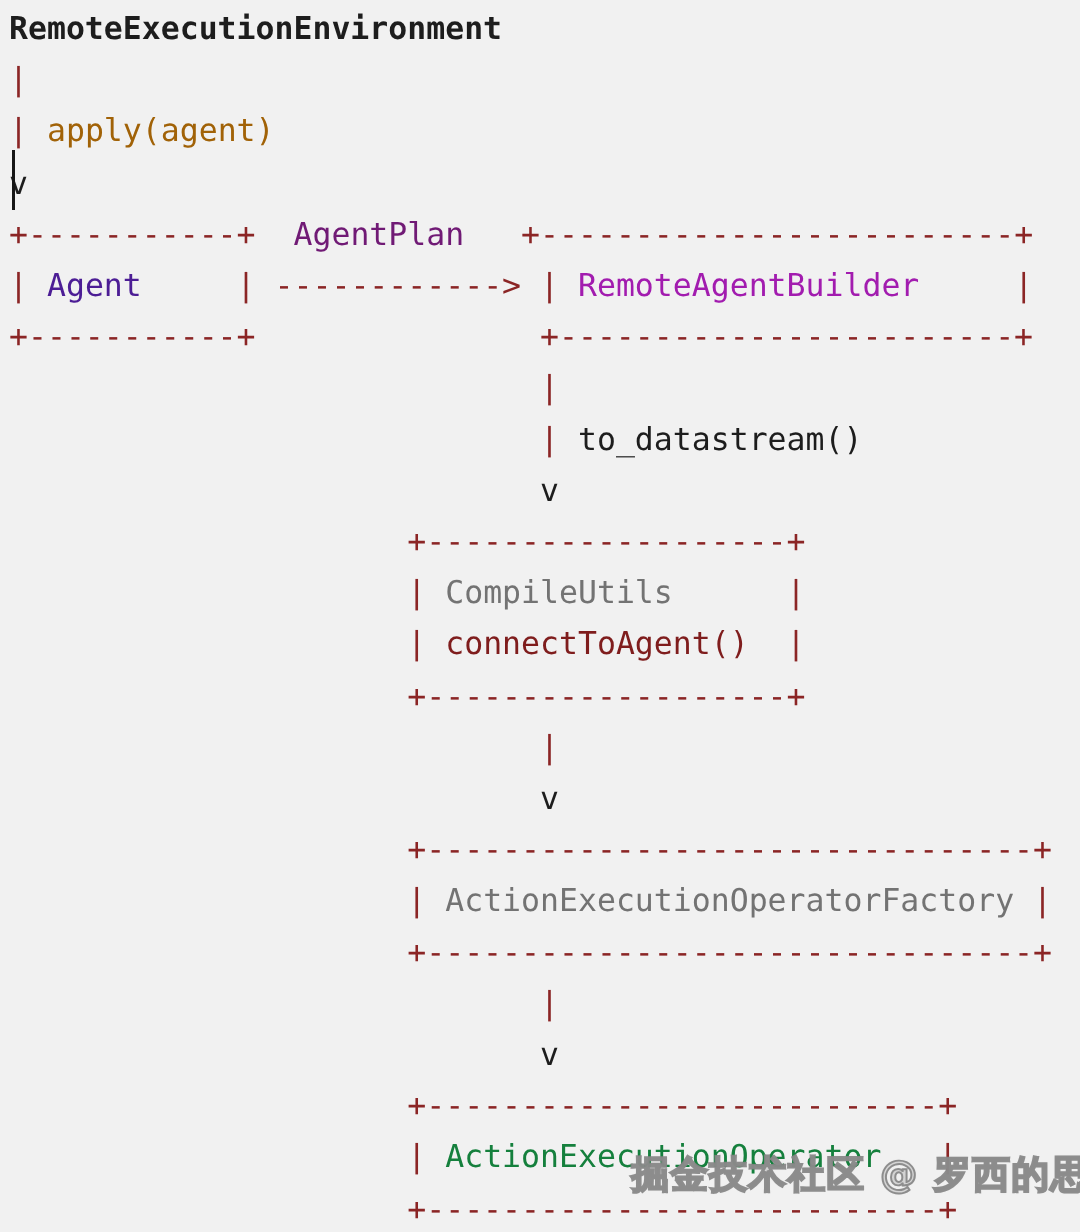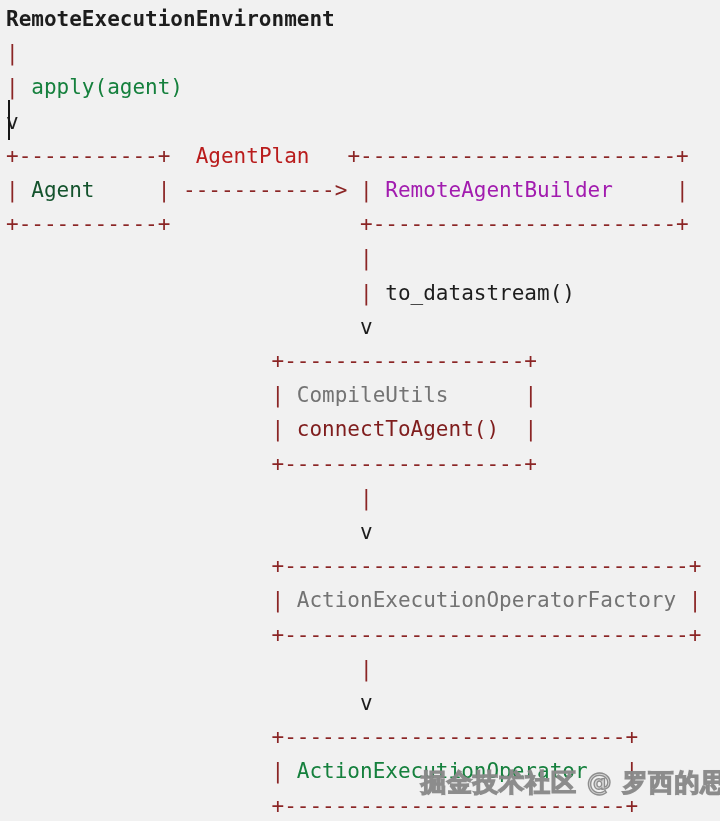--- a/index.html
+++ b/index.html
@@ -43,24 +43,24 @@
     -webkit-text-stroke: 1.3px rgba(132,132,132,0.9);
     text-shadow: 0 0 1px rgba(120,120,120,0.55);
     z-index: 5;
   }
 </style>
 </head>
 <body style="background: rgb(241, 241, 241);">
 
 <pre class="ascii"><span style="color: rgb(29, 29, 29); font-weight: bold;">RemoteExecutionEnvironment</span>
 <span style="color: rgb(139, 37, 37);">|</span>
-<span style="color: rgb(139, 37, 37);">|</span><span style="color: #15803d;"> apply(agent)</span>
+<span style="color: rgb(139, 37, 37);">|</span><span style="color: #a16207;"> apply(agent)</span>
 <span style="color: rgb(29, 29, 29);">v</span>
-<span style="color: rgb(139, 37, 37);">+-----------+</span><span style="color: #b91c1c;">  AgentPlan</span><span style="color: rgb(139, 37, 37);">   +-------------------------+</span>
-<span style="color: rgb(139, 37, 37);">|</span><span style="color: #14532d;"> Agent     </span><span style="color: rgb(139, 37, 37);">| ------------&gt; |</span><span style="color: #a21caf;"> RemoteAgentBuilder     </span><span style="color: rgb(139, 37, 37);">|</span>
+<span style="color: rgb(139, 37, 37);">+-----------+</span><span style="color: #701a75;">  AgentPlan</span><span style="color: rgb(139, 37, 37);">   +-------------------------+</span>
+<span style="color: rgb(139, 37, 37);">|</span><span style="color: #4c1d95;"> Agent     </span><span style="color: rgb(139, 37, 37);">| ------------&gt; |</span><span style="color: #a21caf;"> RemoteAgentBuilder     </span><span style="color: rgb(139, 37, 37);">|</span>
 <span style="color: rgb(139, 37, 37);">+-----------+               +------------------------+</span>
 <span style="color: rgb(139, 37, 37);">                            |</span>
 <span style="color: rgb(139, 37, 37);">                            |</span><span style="color: rgb(29, 29, 29);"> to_datastream()</span>
 <span style="color: rgb(29, 29, 29);">                            v</span>
 <span style="color: rgb(139, 37, 37);">                     +-------------------+</span>
 <span style="color: rgb(139, 37, 37);">                     |</span><span style="color: #737373;"> CompileUtils      </span><span style="color: rgb(139, 37, 37);">|</span>
 <span style="color: rgb(139, 37, 37);">                     |</span><span style="color: #7f1d1d;"> connectToAgent()  </span><span style="color: rgb(139, 37, 37);">|</span>
 <span style="color: rgb(139, 37, 37);">                     +-------------------+</span>
 <span style="color: rgb(139, 37, 37);">                            |</span>
 <span style="color: rgb(29, 29, 29);">                            v</span>

